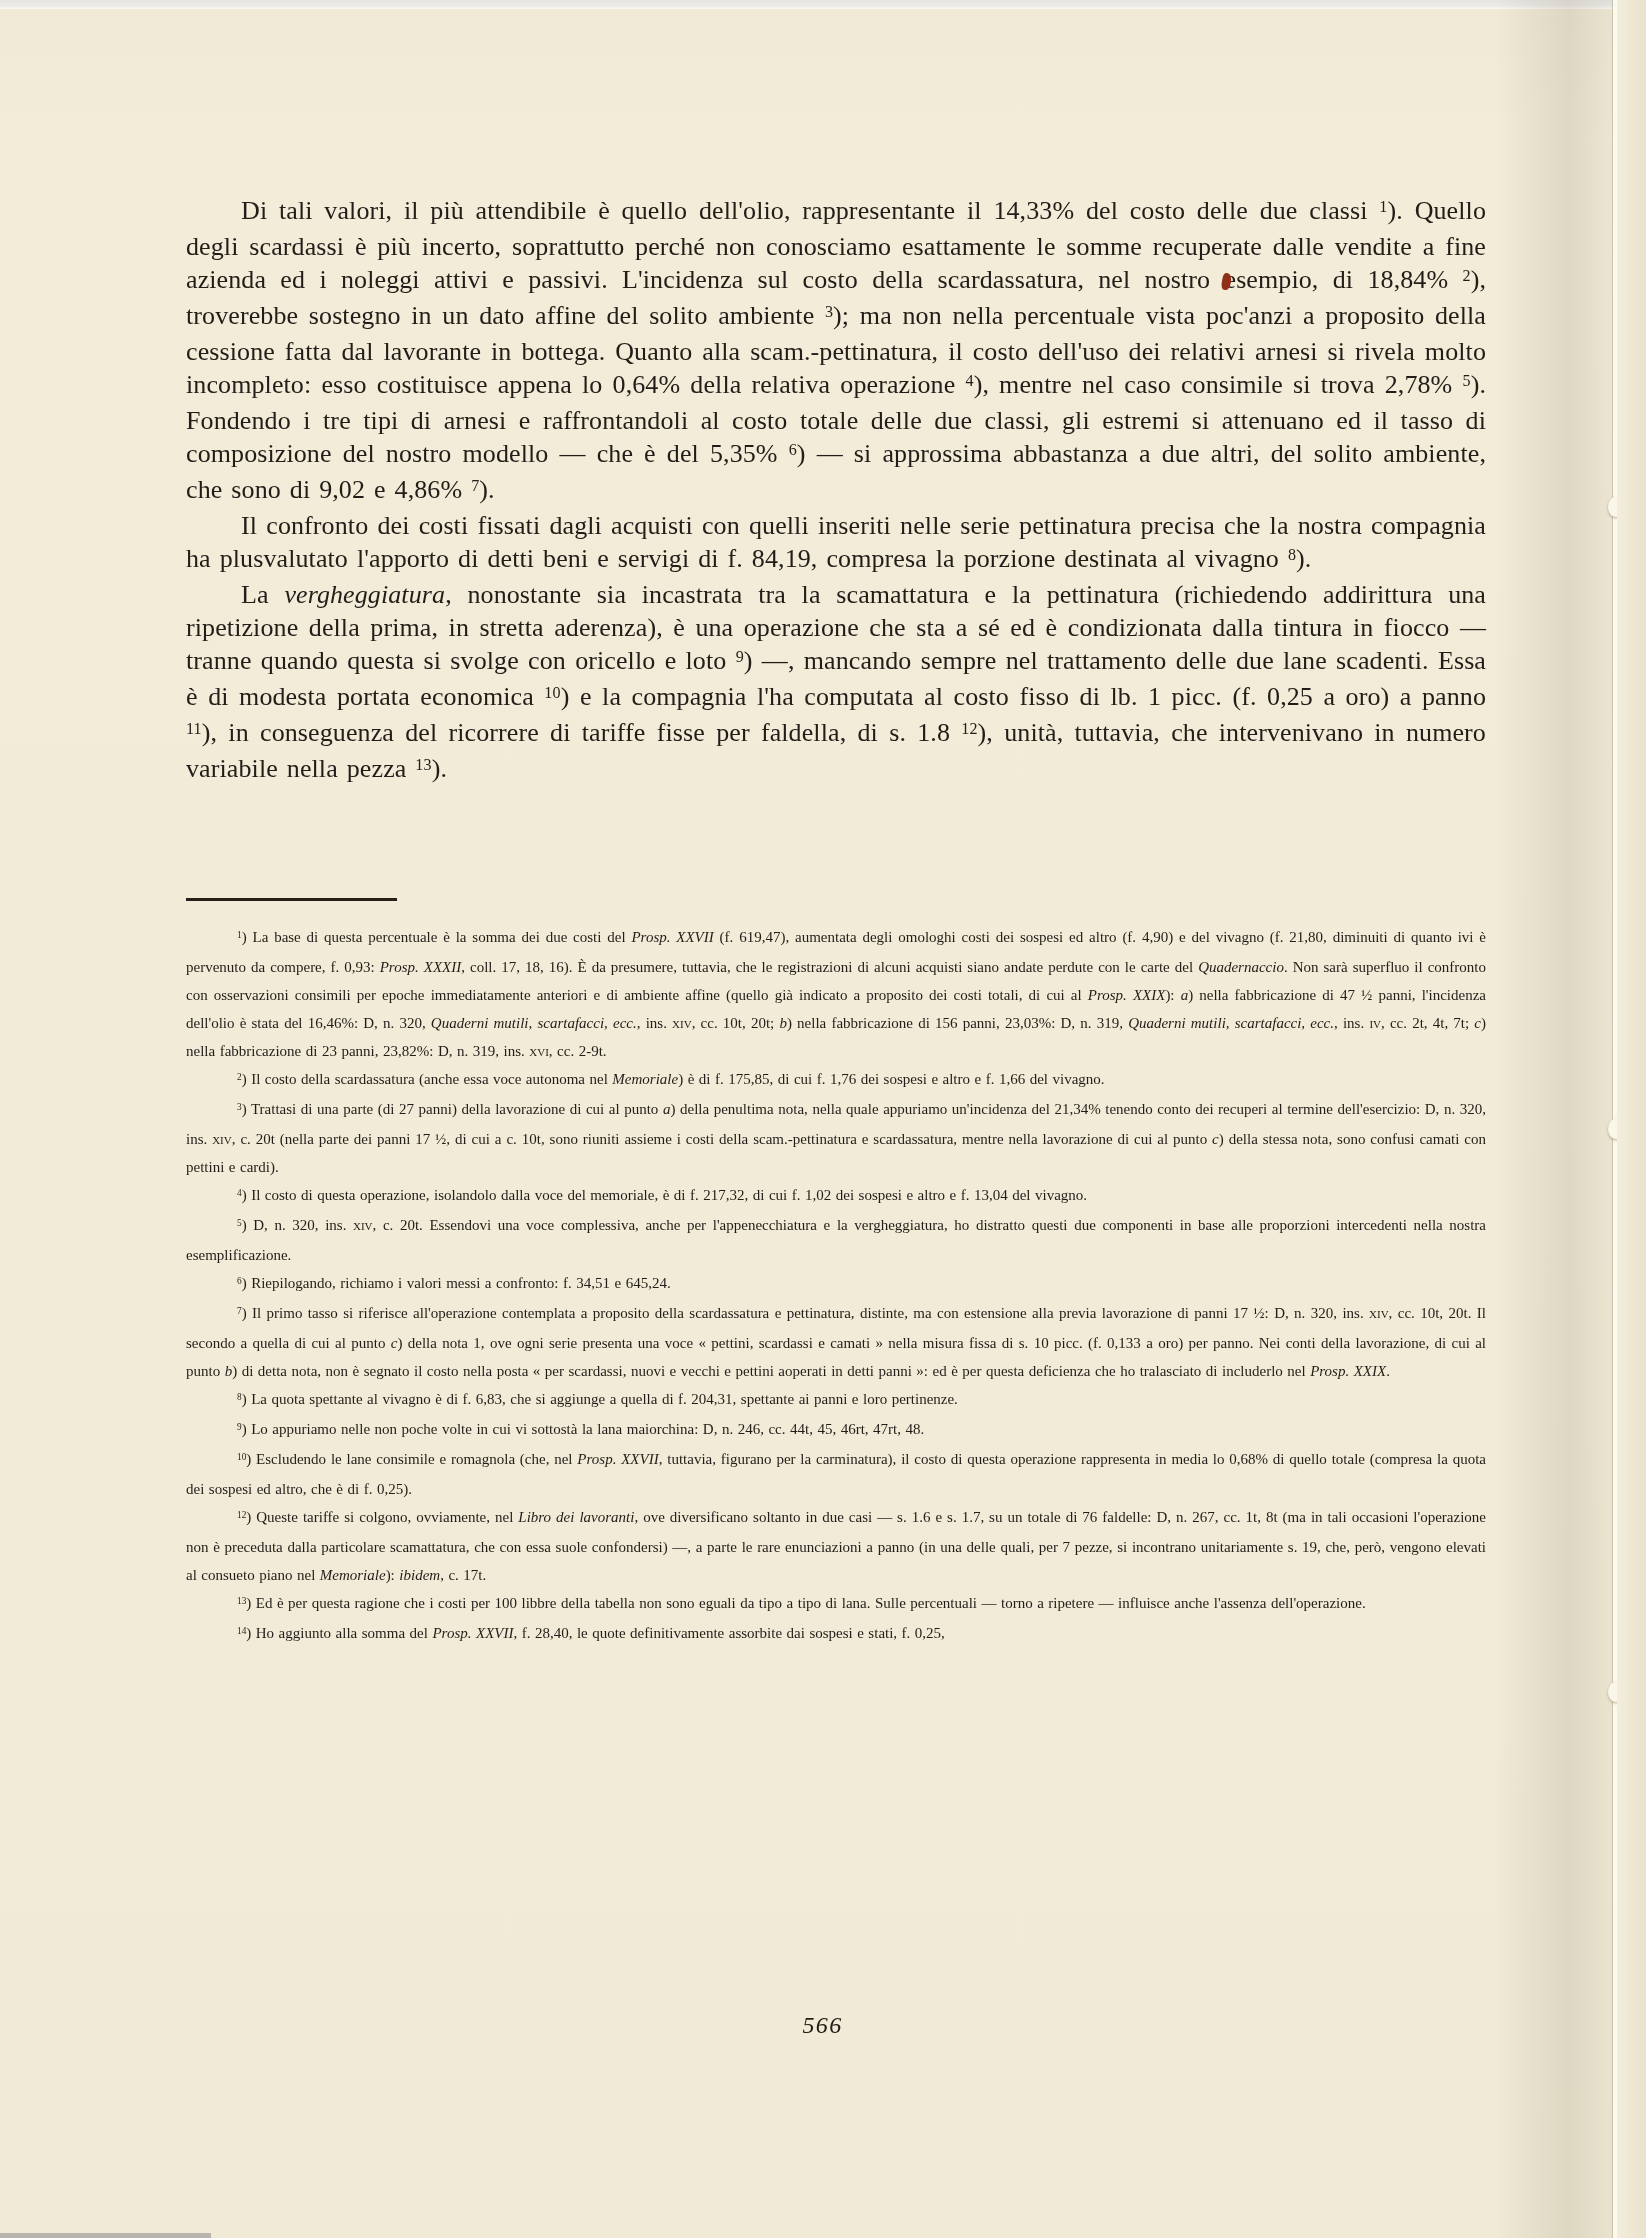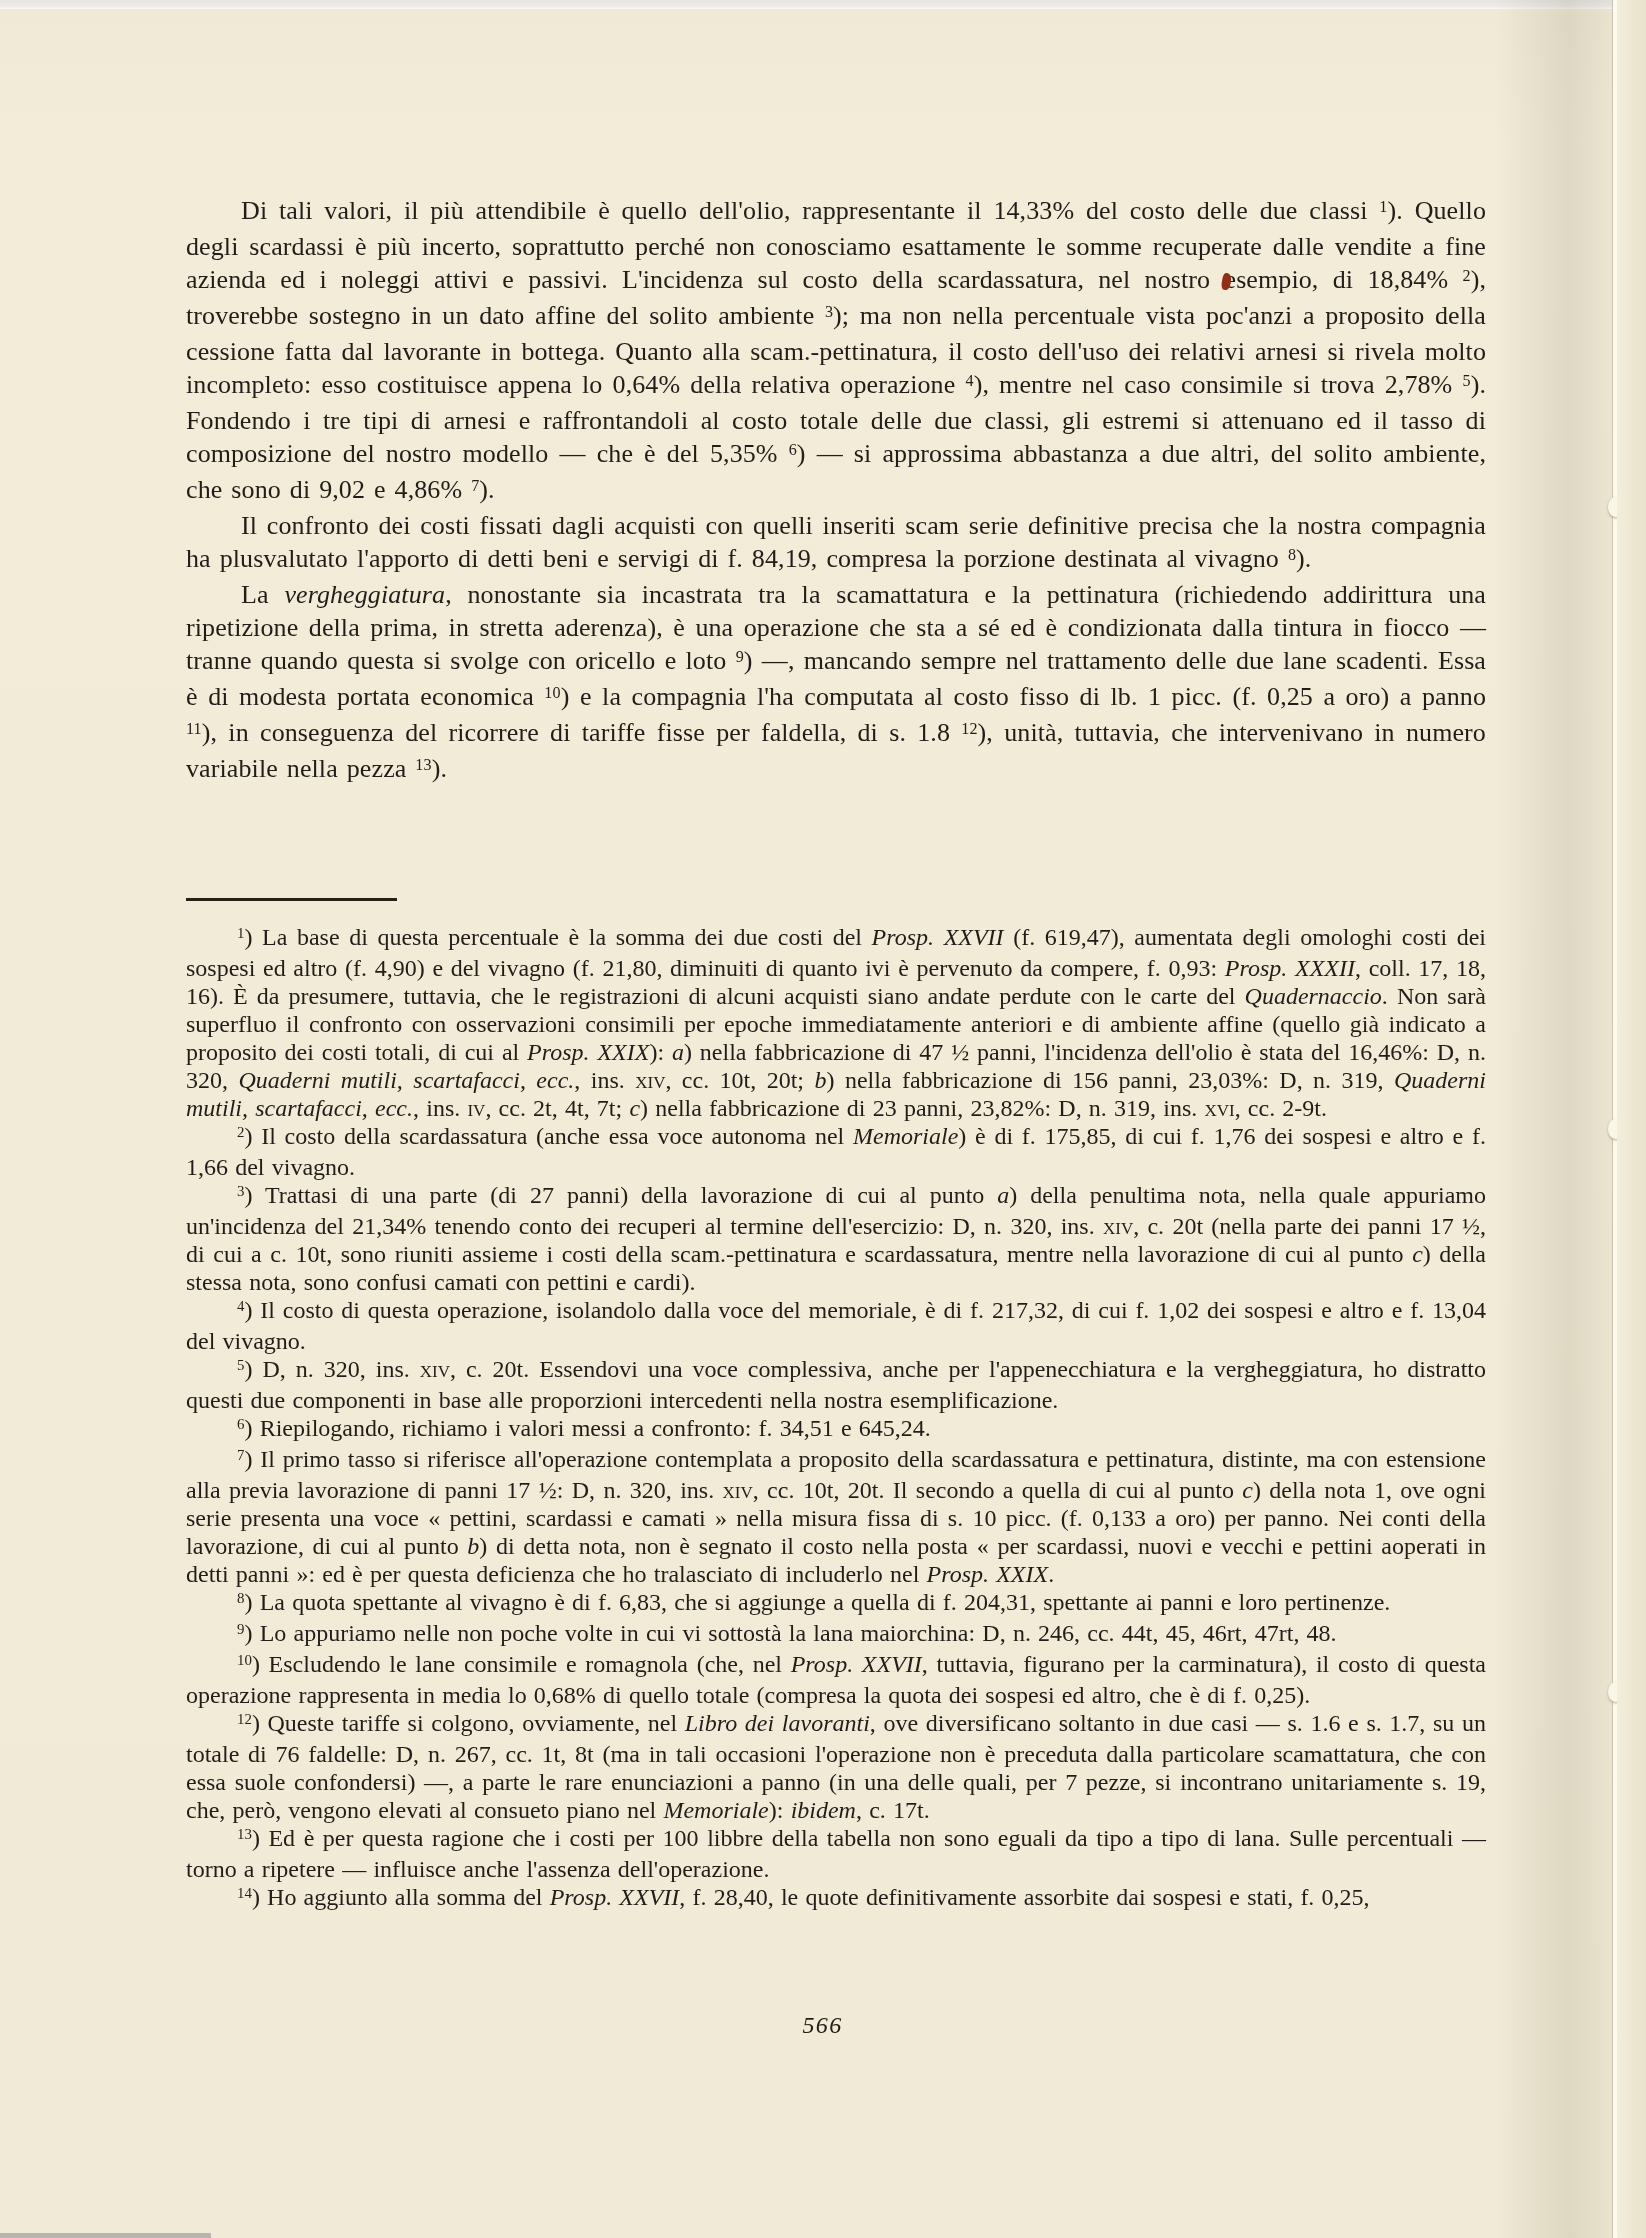--- a/index.html
+++ b/index.html
@@ -15,40 +15,40 @@
         background:#fcf9ee;box-shadow:1.3px 0 2px rgba(150,138,105,.55), -0.7px 0 0.7px rgba(150,138,105,.35);}
   .thread-knot{position:absolute;width:14.5px;height:20px;border-radius:50%;
         background:#faf6e9;box-shadow:0 1.3px 2.6px rgba(140,128,95,.6);}
   .page-right-strip{position:absolute;left:1617px;top:0;width:29px;height:2239px;
         background:linear-gradient(90deg,#f3eedc 0%,#efe9d4 40%,#e9e2cc 100%);}
   .body-text{position:absolute;left:186px;top:194px;width:1300px;
         font-size:26px;line-height:33px;text-align:justify;word-spacing:0.09em;letter-spacing:0.1px;}
   .body-text p{margin:0;text-indent:55px;}
   .fn-rule{position:absolute;left:186px;top:898px;width:211px;height:3.3px;background:#262019;}
   .footnotes{position:absolute;left:186px;top:923px;width:1300px;
-        font-size:24px;line-height:28px;text-align:justify;word-spacing:0.05em;}
+        font-size:15px;line-height:28px;text-align:justify;word-spacing:0.05em;}
   .footnotes p{margin:0;text-indent:51px;}
   .page-number{position:absolute;left:737px;top:2012px;width:171px;text-align:center;
         font-size:24px;font-style:italic;letter-spacing:1.3px;}
   .seg-i{font-style:italic;margin-top:32px;}
   .seg-sc{font-variant:small-caps;}
   .seg-sup{font-size:62%;vertical-align:baseline;position:relative;top:-0.45em;}
   .red-ink-mark{position:absolute;left:1222px;top:273px;width:8.6px;height:17px;
         background:#8f2f17;border-radius:40% 60% 55% 45%;transform:rotate(10deg);}
 </style>
 </head>
 <body>
 
 <div class="scan">
 
   <div class="scan-edge-top"></div>
 
   <div class="body-text">
     <p><span>Di tali valori, il più attendibile è quello dell'olio, rappresentante il 14,33% del costo delle due classi </span><span class="seg-sup">1</span><span>). Quello degli scardassi è più incerto, soprattutto perché non conosciamo esattamente le somme recuperate dalle vendite a fine azienda ed i noleggi attivi e passivi. L'incidenza sul costo della scardassatura, nel nostro esempio, di 18,84% </span><span class="seg-sup">2</span><span>), troverebbe sostegno in un dato affine del solito ambiente </span><span class="seg-sup">3</span><span>); ma non nella percentuale vista poc'anzi a proposito della cessione fatta dal lavorante in bottega. Quanto alla scam.-pettinatura, il costo dell'uso dei relativi arnesi si rivela molto incompleto: esso costituisce appena lo 0,64% della relativa operazione </span><span class="seg-sup">4</span><span>), mentre nel caso consimile si trova 2,78% </span><span class="seg-sup">5</span><span>). Fondendo i tre tipi di arnesi e raffrontandoli al costo totale delle due classi, gli estremi si attenuano ed il tasso di composizione del nostro modello — che è del 5,35% </span><span class="seg-sup">6</span><span>) — si approssima abbastanza a due altri, del solito ambiente, che sono di 9,02 e 4,86% </span><span class="seg-sup">7</span><span>).</span></p>
-    <p><span>Il confronto dei costi fissati dagli acquisti con quelli inseriti scam serie definitive precisa che la nostra compagnia ha plusvalutato l'apporto di detti beni e servigi di f. 84,19, compresa la porzione destinata al vivagno </span><span class="seg-sup">8</span><span>).</span></p>
+    <p><span>Il confronto dei costi fissati dagli acquisti con quelli inseriti nelle serie pettinatura precisa che la nostra compagnia ha plusvalutato l'apporto di detti beni e servigi di f. 84,19, compresa la porzione destinata al vivagno </span><span class="seg-sup">8</span><span>).</span></p>
     <p><span>La </span><span class="seg-i">vergheggiatura</span><span>, nonostante sia incastrata tra la scamattatura e la pettinatura (richiedendo addirittura una ripetizione della prima, in stretta aderenza), è una operazione che sta a sé ed è condizionata dalla tintura in fiocco — tranne quando questa si svolge con oricello e loto </span><span class="seg-sup">9</span><span>) —, mancando sempre nel trattamento delle due lane scadenti. Essa è di modesta portata economica </span><span class="seg-sup">10</span><span>) e la compagnia l'ha computata al costo fisso di lb. 1 picc. (f. 0,25 a oro) a panno </span><span class="seg-sup">11</span><span>), in conseguenza del ricorrere di tariffe fisse per faldella, di s. 1.8 </span><span class="seg-sup">12</span><span>), unità, tuttavia, che intervenivano in numero variabile nella pezza </span><span class="seg-sup">13</span><span>).</span></p>
   </div>
 
   <div class="red-ink-mark"></div>
 
   <div class="fn-rule"></div>
 
   <div class="footnotes">
     <p><span class="seg-sup">1</span><span>) La base di questa percentuale è la somma dei due costi del </span><span class="seg-i">Prosp. XXVII</span><span> (f. 619,47), aumentata degli omologhi costi dei sospesi ed altro (f. 4,90) e del vivagno (f. 21,80, diminuiti di quanto ivi è pervenuto da compere, f. 0,93: </span><span class="seg-i">Prosp. XXXII</span><span>, coll. 17, 18, 16). È da presumere, tuttavia, che le registrazioni di alcuni acquisti siano andate perdute con le carte del </span><span class="seg-i">Quadernaccio</span><span>. Non sarà superfluo il confronto con osservazioni consimili per epoche immediatamente anteriori e di ambiente affine (quello già indicato a proposito dei costi totali, di cui al </span><span class="seg-i">Prosp. XXIX</span><span>): </span><span class="seg-i">a</span><span>) nella fabbricazione di 47 ½ panni, l'incidenza dell'olio è stata del 16,46%: D, n. 320, </span><span class="seg-i">Quaderni mutili, scartafacci, ecc.</span><span>, ins. </span><span class="seg-sc">xiv</span><span>, cc. 10t, 20t; </span><span class="seg-i">b</span><span>) nella fabbricazione di 156 panni, 23,03%: D, n. 319, </span><span class="seg-i">Quaderni mutili, scartafacci, ecc.</span><span>, ins. </span><span class="seg-sc">iv</span><span>, cc. 2t, 4t, 7t; </span><span class="seg-i">c</span><span>) nella fabbricazione di 23 panni, 23,82%: D, n. 319, ins. </span><span class="seg-sc">xvi</span><span>, cc. 2-9t.</span></p>
     <p><span class="seg-sup">2</span><span>) Il costo della scardassatura (anche essa voce autonoma nel </span><span class="seg-i">Memoriale</span><span>) è di f. 175,85, di cui f. 1,76 dei sospesi e altro e f. 1,66 del vivagno.</span></p>

